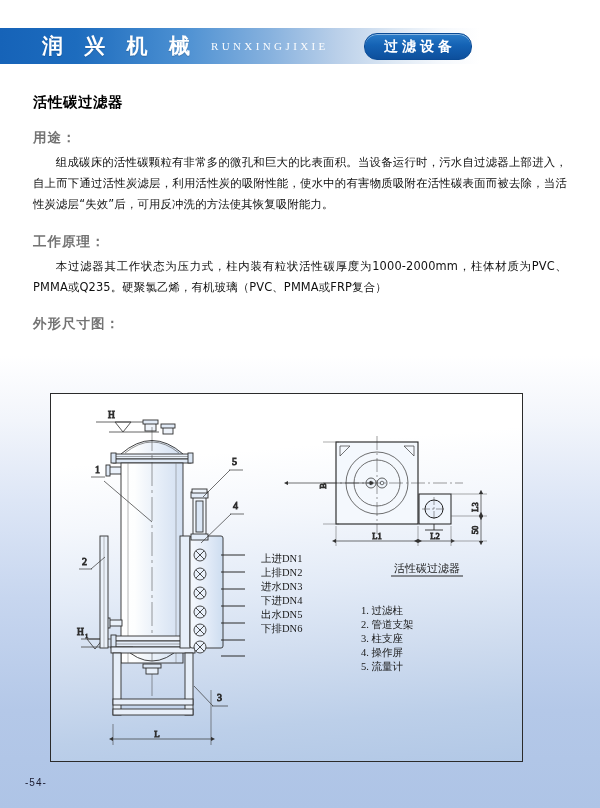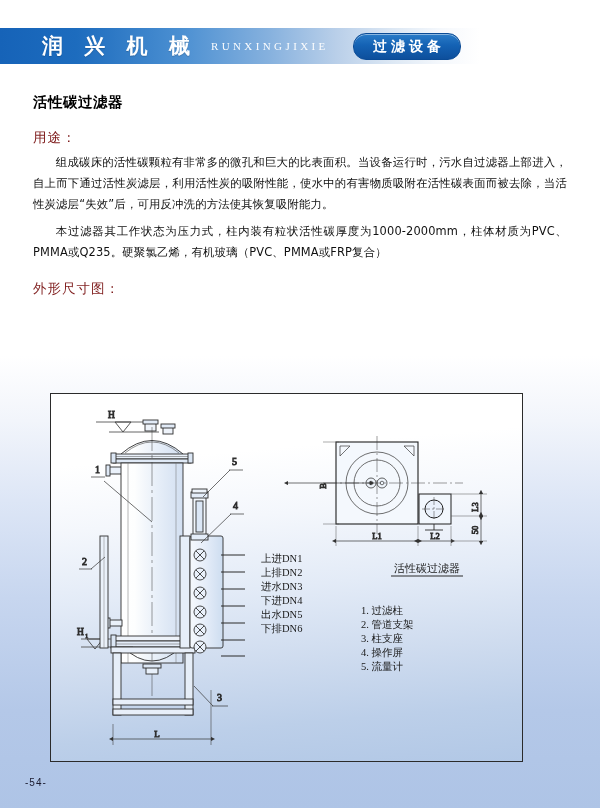--- a/index.html
+++ b/index.html
@@ -59,21 +59,21 @@
   #brand-en {
     color: #ffffff;
     font-size: 11px;
     letter-spacing: 3.4px;
     margin-left: 14px;
     font-family: Liberation Serif, serif;
     opacity: .96;
   }
   #category-badge {
     position: absolute;
-    right: 19px; top: 5px;
+    right: 8px; top: 5px;
     height: 25px;
     padding: 0 15px;
     border-radius: 13px;
     background: linear-gradient(180deg, #2a7cc8 0%, #1462b4 45%, #0d4f9c 100%);
     border: 1px solid #0a4b96;
     box-shadow: inset 0 1px 0 rgba(255,255,255,.45);
     display: flex;
     align-items: center;
     justify-content: center;
   }
@@ -94,22 +94,22 @@
   .doc-title {
     margin: 29px 0 0 33px;
     font-size: 14.5px;
     font-weight: bold;
     color: #000;
     letter-spacing: .5px;
   }
   .section-head {
     margin: 17px 0 0 33px;
     font-size: 13.5px;
-    font-weight: normal;
-    color: #7f1d1d;
+    font-weight: bold;
+    color: #737373;
     letter-spacing: 1px;
   }
   .para {
     margin: 5px 33px 0 33px;
     font-size: 11.4px;
     line-height: 1.86;
     color: #101010;
     text-align: justify;
     text-indent: 2em;
     letter-spacing: .15px;
@@ -161,20 +161,21 @@
   </div>
 </div>
 
 <div id="content">
 
   <div class="doc-title">活性碳过滤器</div>
 
   <div class="section-head">用途：</div>
   <div class="para">组成碳床的活性碳颗粒有非常多的微孔和巨大的比表面积。当设备运行时，污水自过滤器上部进入，自上而下通过活性炭滤层，利用活性炭的吸附性能，使水中的有害物质吸附在活性碳表面而被去除，当活性炭滤层“失效”后，可用反冲洗的方法使其恢复吸附能力。</div>
 
+  <div class="section-head">工作原理：</div>
 
   <div class="para">本过滤器其工作状态为压力式，柱内装有粒状活性碳厚度为1000-2000mm，柱体材质为PVC、PMMA或Q235。硬聚氯乙烯，有机玻璃（PVC、PMMA或FRP复合）</div>
 
   <div class="section-head">外形尺寸图：</div>
 </div>
 
 <div id="drawing-frame">
   <svg id="drawing-svg" width="473" height="369" viewBox="0 0 473 369">
     <defs>
       <linearGradient id="cylgrad" x1="0" y1="0" x2="1" y2="0">

